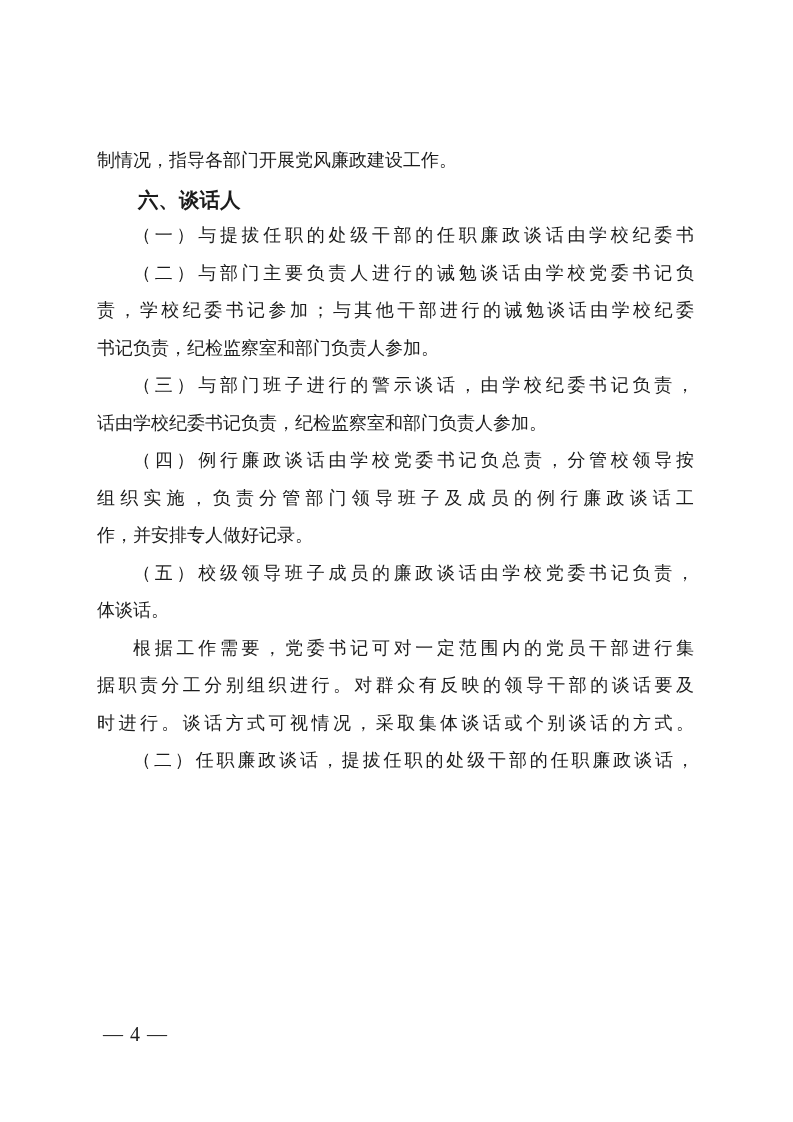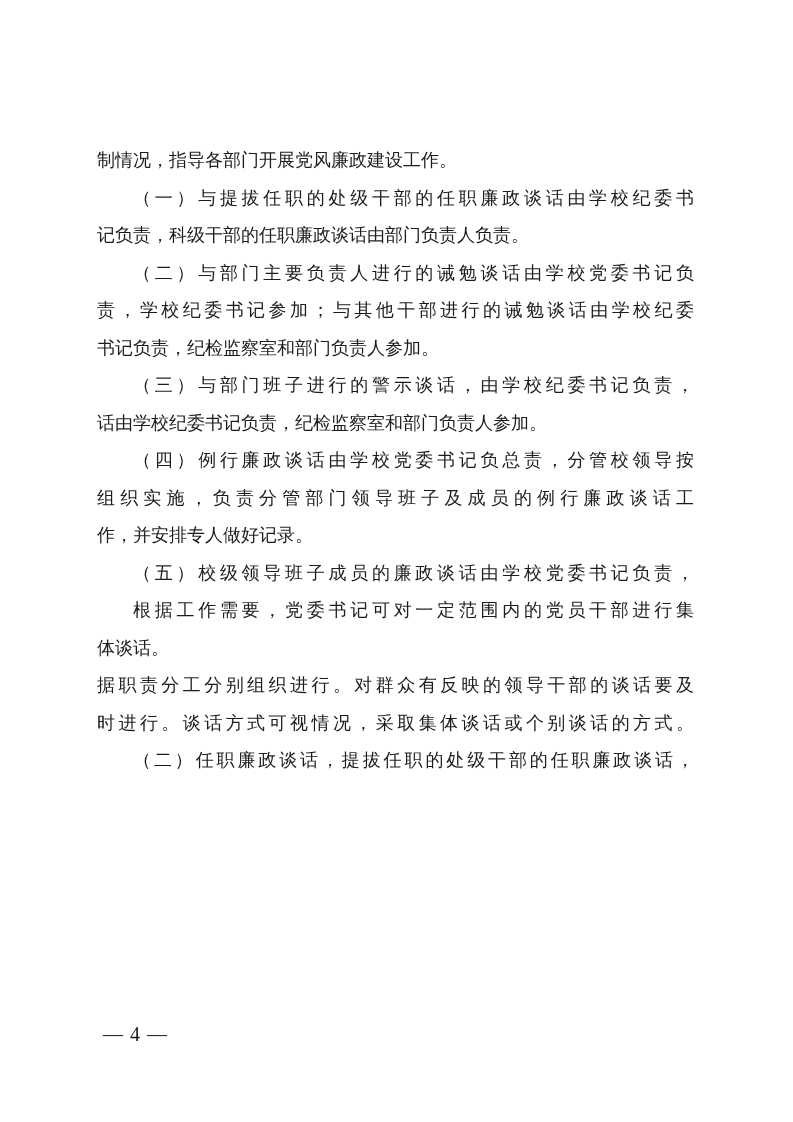--- a/index.html
+++ b/index.html
@@ -51,31 +51,31 @@
     letter-spacing: 1px;
     color: #1c1c1c;
   }
 </style>
 </head>
 <body>
 
 <div class="page">
   <div class="content">
     <div class="line">制情况，指导各部门开展党风廉政建设工作。</div>
+    <div class="line heading indent">六、谈话人</div>
     <div class="line indent fill">（一）与提拔任职的处级干部的任职廉政谈话由学校纪委书</div>
-    <div class="line">记负责，科级干部的任职廉政谈话由部门负责人负责。</div>
     <div class="line indent fill">（二）与部门主要负责人进行的诫勉谈话由学校党委书记负</div>
     <div class="line fill">责，学校纪委书记参加；与其他干部进行的诫勉谈话由学校纪委</div>
     <div class="line">书记负责，纪检监察室和部门负责人参加。</div>
     <div class="line indent fill">（三）与部门班子进行的警示谈话，由学校纪委书记负责，</div>
     <div class="line">话由学校纪委书记负责，纪检监察室和部门负责人参加。</div>
     <div class="line indent fill">（四）例行廉政谈话由学校党委书记负总责，分管校领导按</div>
     <div class="line fill">组织实施，负责分管部门领导班子及成员的例行廉政谈话工</div>
     <div class="line">作，并安排专人做好记录。</div>
     <div class="line indent fill">（五）校级领导班子成员的廉政谈话由学校党委书记负责，</div>
+    <div class="line">体谈话。</div>
     <div class="line indent fill">根据工作需要，党委书记可对一定范围内的党员干部进行集</div>
-    <div class="line">体谈话。</div>
     <div class="line fill">据职责分工分别组织进行。对群众有反映的领导干部的谈话要及</div>
     <div class="line fill">时进行。谈话方式可视情况，采取集体谈话或个别谈话的方式。</div>
     <div class="line indent fill">（二）任职廉政谈话，提拔任职的处级干部的任职廉政谈话，</div>
   </div>
   <div class="footer">— 4 —</div>
 </div>
 
 </body></html>

